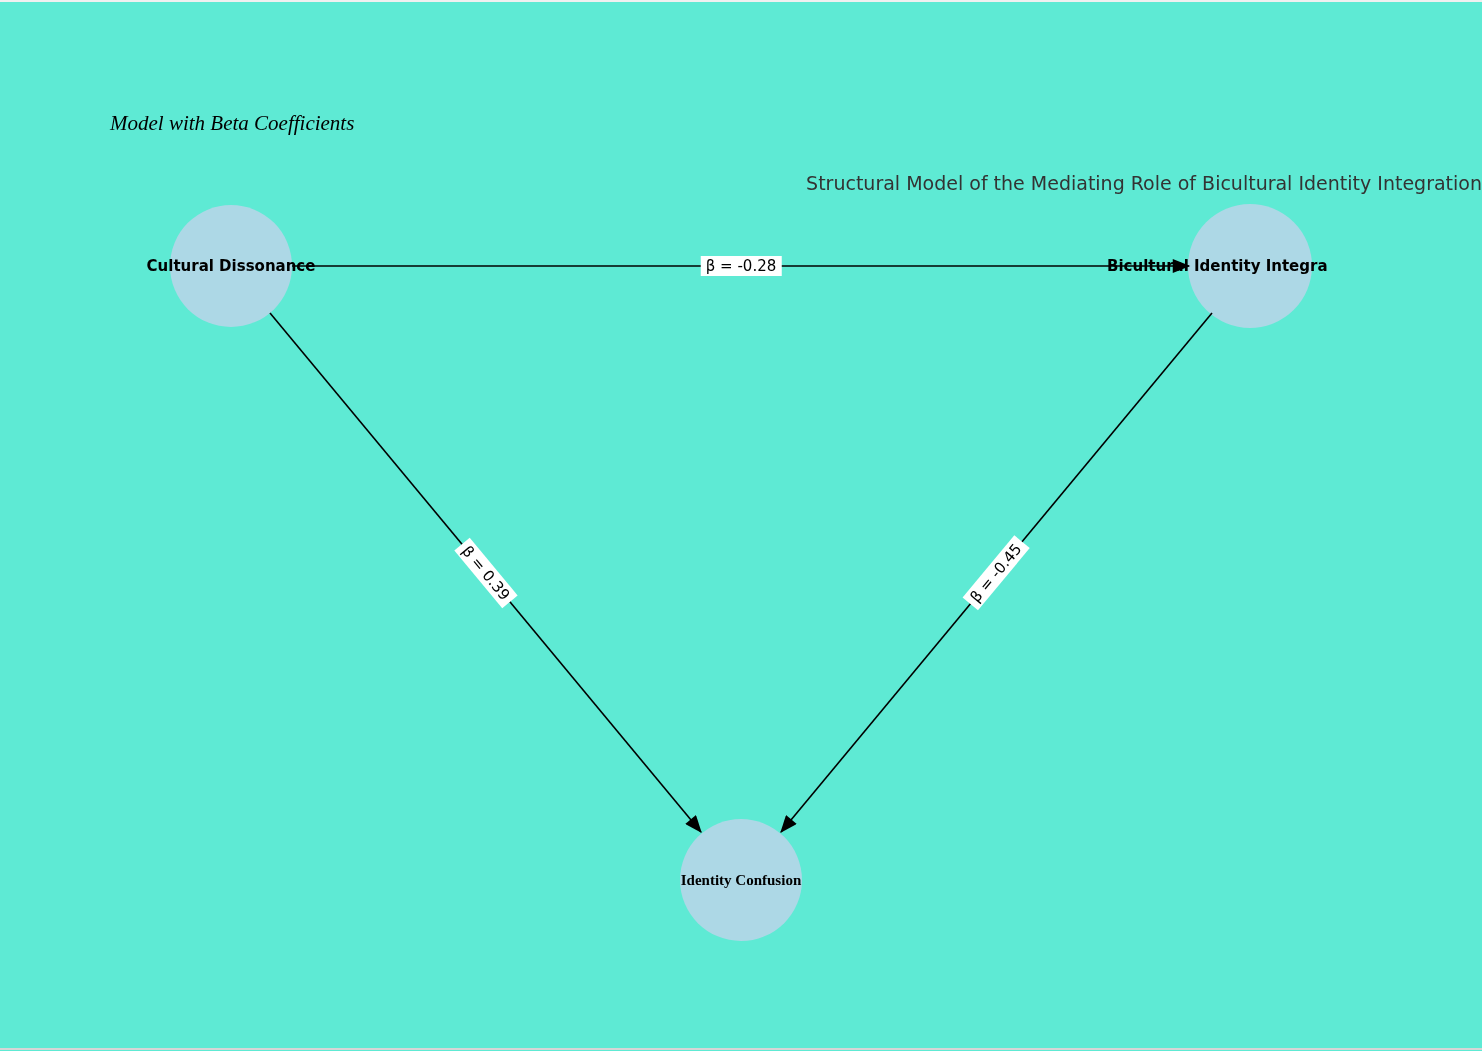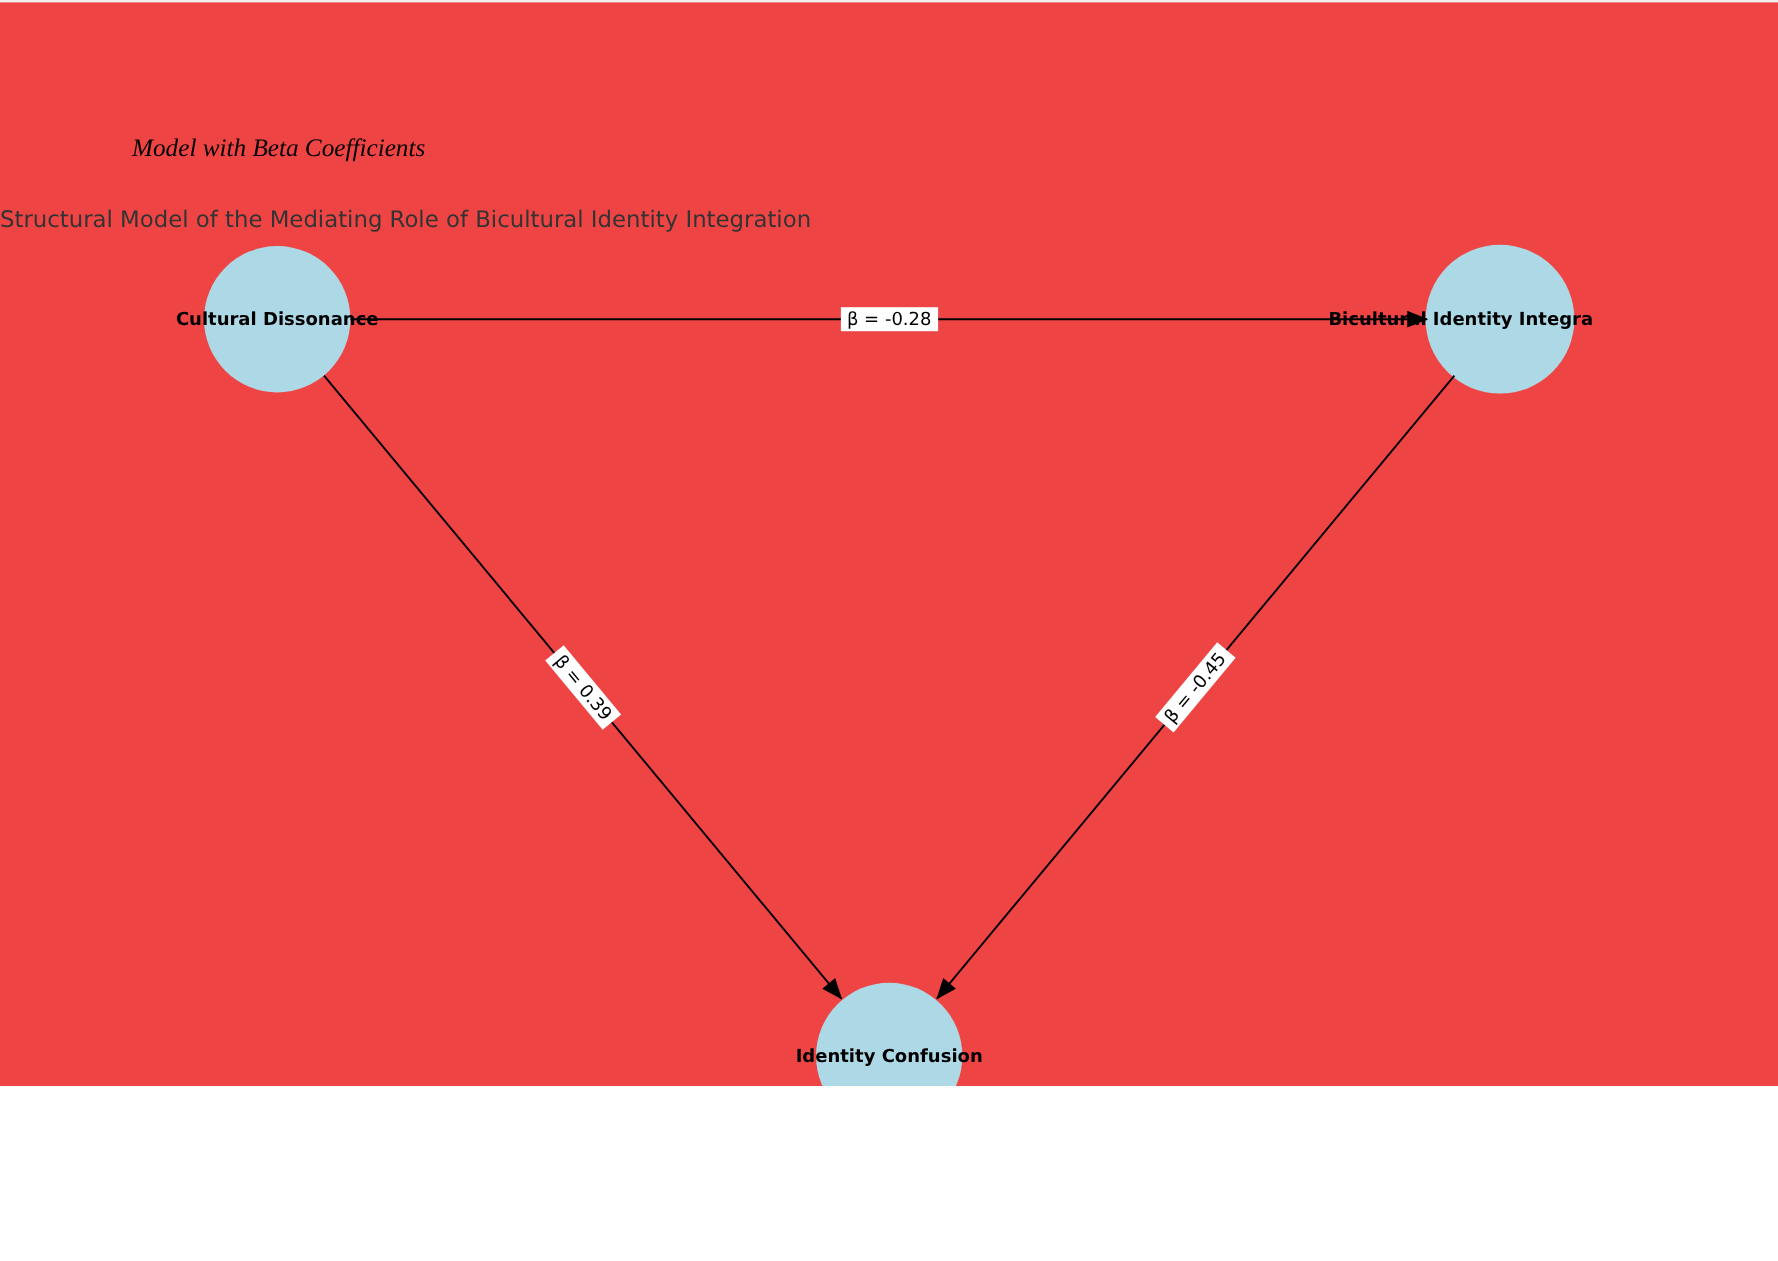--- a/index.html
+++ b/index.html
@@ -1,20 +1,20 @@
 <!DOCTYPE html>
 <html><head>
 <meta charset="utf-8">
 <style>
   html, body { margin: 0; padding: 0; background: #ffffff; }
   .canvas {
     position: relative;
     width: 1482px;
-    height: 905px;
-    background: #ef4444;
+    height: 1051px;
+    background: #5eead4;
     overflow: hidden;
     font-family: "DejaVu Sans", sans-serif;
   }
   .edge-line-top {
     position: absolute; left: 0; top: 0; width: 100%; height: 2px;
     background: #f0f0f0; z-index: 0;
   }
   .edge-line-bottom {
     position: absolute; left: 0; top: 1048px; width: 100%; height: 2px;
     background: #d6d6d6; z-index: 0;
@@ -25,21 +25,21 @@
     font-family: "Liberation Serif", "DejaVu Serif", serif;
     font-style: italic;
     font-weight: normal;
     font-size: 21px;
     color: #000000;
     white-space: nowrap;
     z-index: 1;
   }
   .fig-title {
     position: absolute; left: 0; top: 172px; width: 1482px;
-    text-align: left;
+    text-align: right;
     font-size: 19px;
     color: #333333;
     white-space: nowrap;
     z-index: 1;
   }
   .node {
     position: absolute;
     border-radius: 50%;
     background: #add8e6;
     z-index: 1;
@@ -80,21 +80,21 @@
   <h1 class="heading">Model with Beta Coefficients</h1>
 
   <div class="fig-title">Structural Model of the Mediating Role of Bicultural Identity Integration</div>
 
   <div class="node" style="left:170px; top:205px; width:122px; height:122px;"></div>
   <div class="node" style="left:1188px; top:204px; width:124px; height:124px;"></div>
   <div class="node" style="left:680px; top:819px; width:122px; height:122px;"></div>
 
   <span class="node-label centered" style="left:231px; top:266px;">Cultural Dissonance</span>
   <span class="node-label left-anchored" style="left:1107px; top:266px;">Bicultural Identity Integra</span>
-  <span class="node-label centered" style="left:741px; top:880px;">Identity Confusion</span>
+  <span class="node-label centered" style="left:741px; top:880px;font-family:Liberation Serif, serif;">Identity Confusion</span>
 
   <svg class="edges-layer" width="1482" height="1051" viewBox="0 0 1482 1051">
     <defs>
       <marker id="arrowhead" viewBox="0 0 10 8" refX="9.3" refY="4" markerUnits="userSpaceOnUse" markerWidth="19" markerHeight="14" orient="auto">
         <path d="M0,0 L10,4 L0,8 Z" fill="#000000"></path>
       </marker>
     </defs>
     <line x1="292" y1="266" x2="1189" y2="266" stroke="#000000" stroke-width="1.6" marker-end="url(#arrowhead)"></line>
     <line x1="270" y1="313" x2="701" y2="832" stroke="#000000" stroke-width="1.6" marker-end="url(#arrowhead)"></line>
     <line x1="1212" y1="313" x2="781" y2="832" stroke="#000000" stroke-width="1.6" marker-end="url(#arrowhead)"></line>

